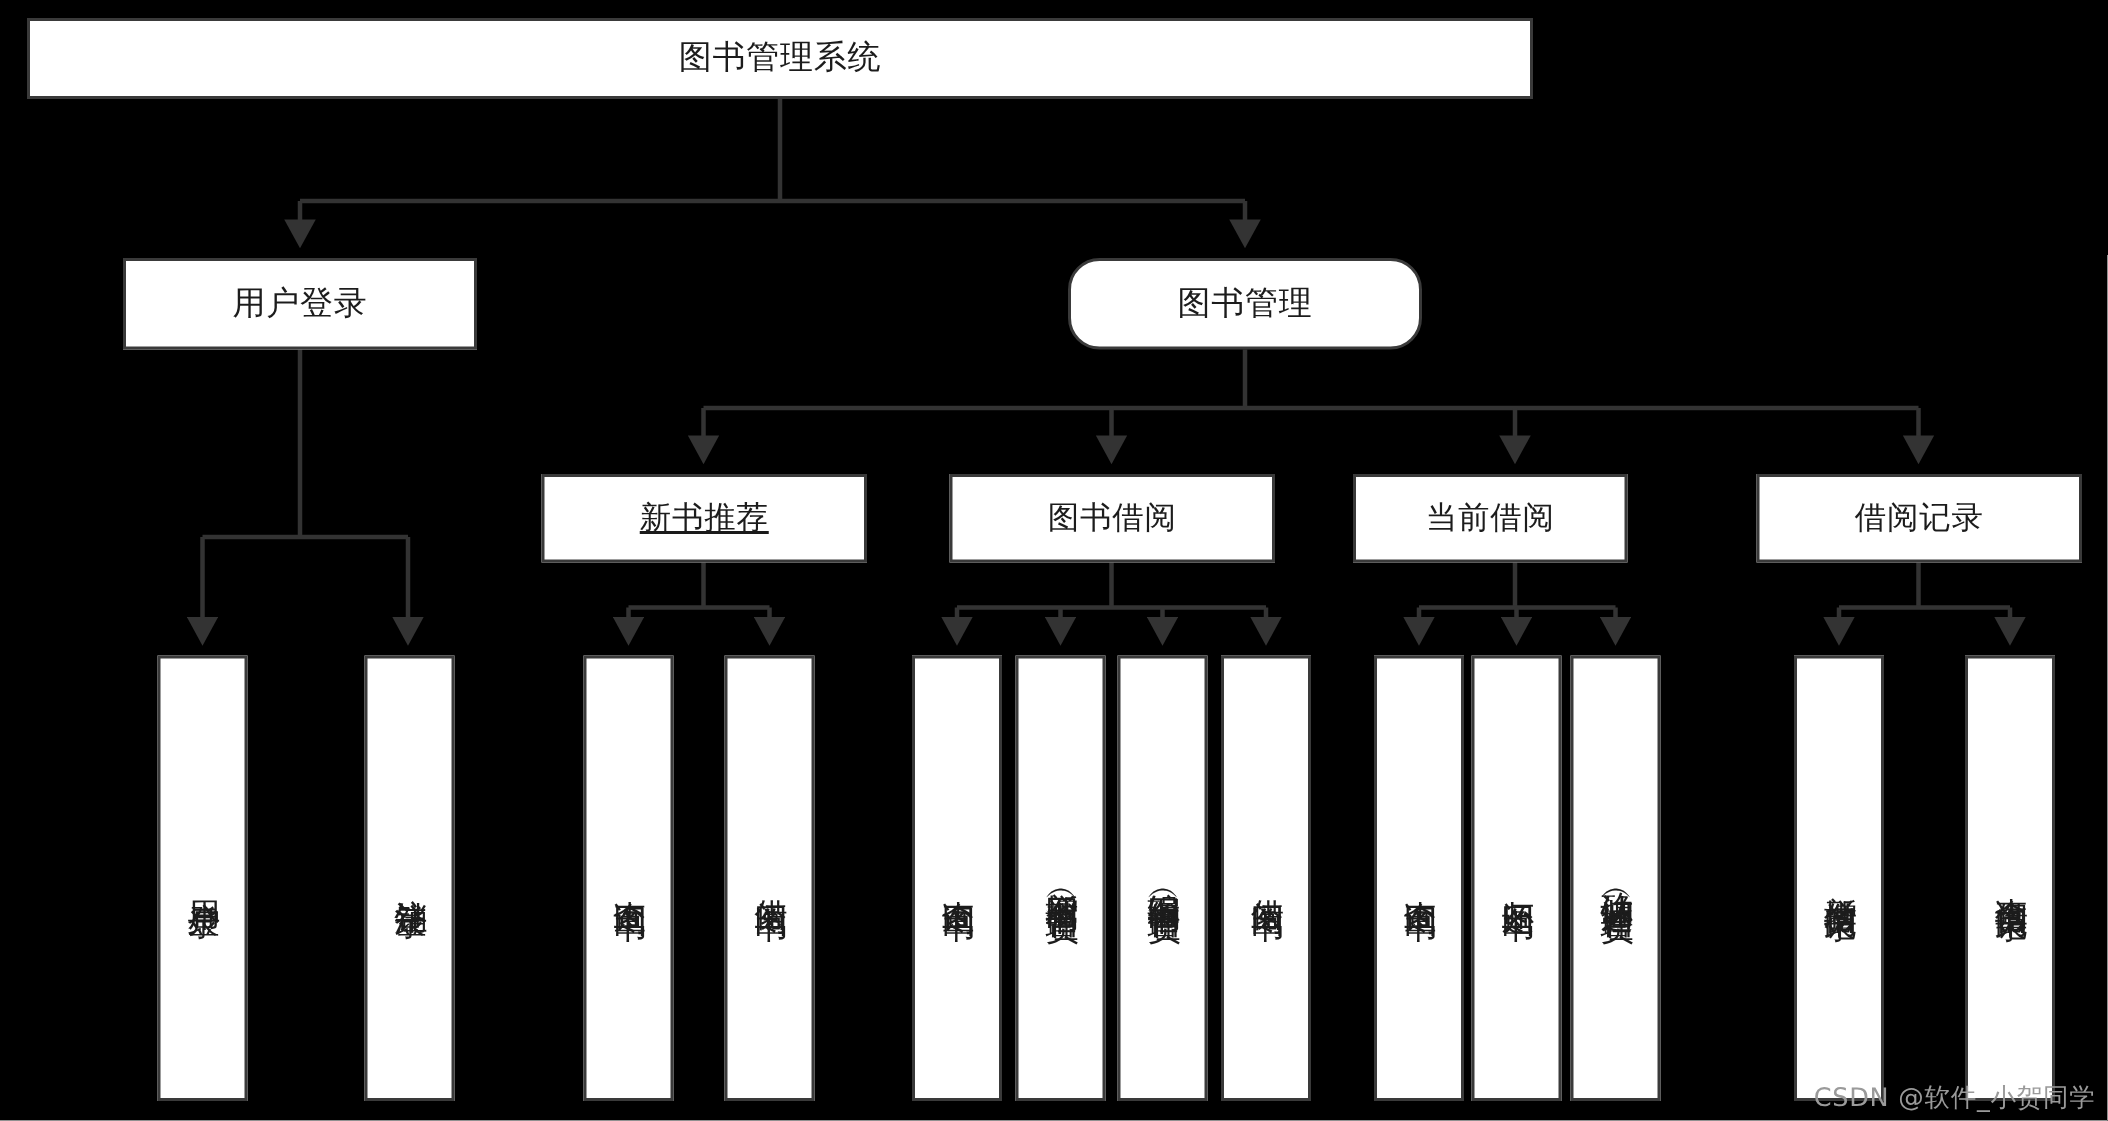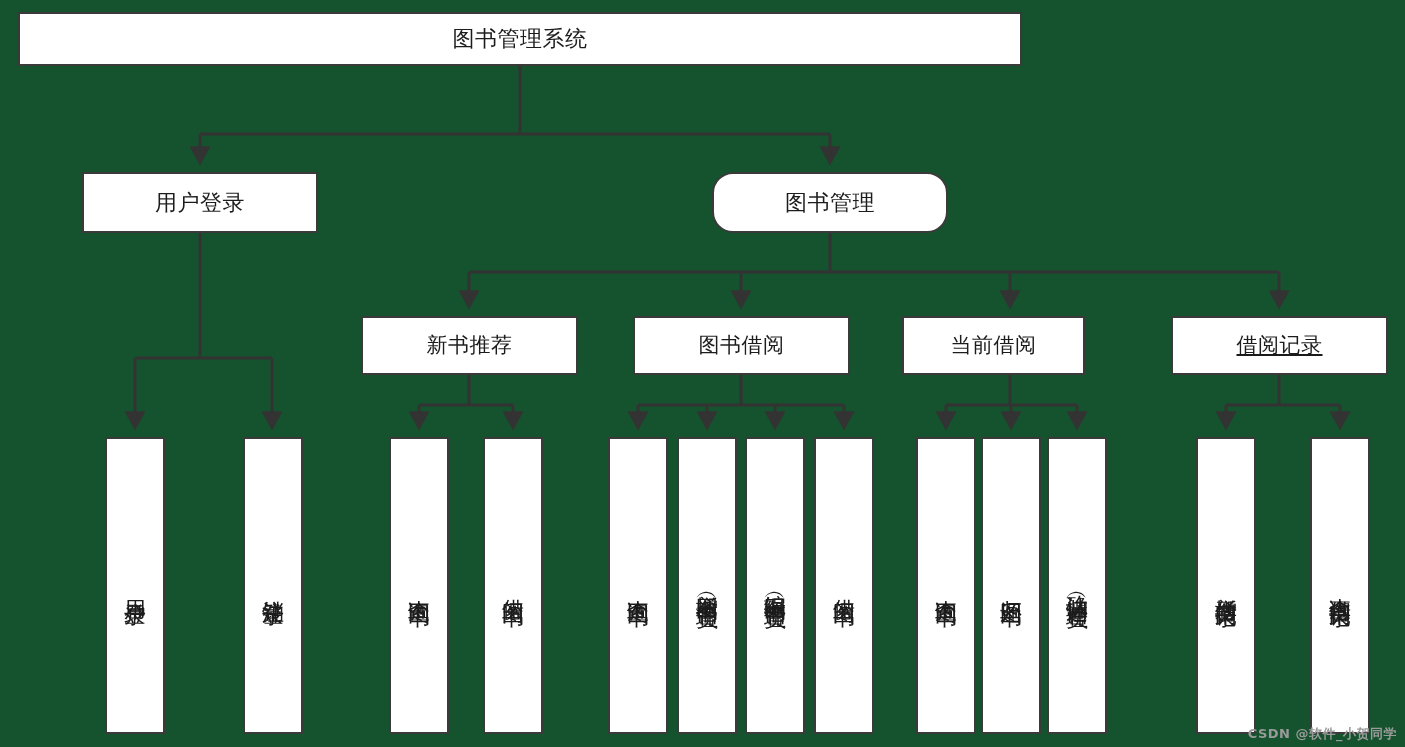--- a/index.html
+++ b/index.html
@@ -9,21 +9,21 @@
     background: #ffffff;
   }
   body {
     font-family: "DejaVu Sans", "Liberation Sans", sans-serif;
     color: #1a1a1a;
   }
   #canvas {
     position: relative;
     width: 1405px;
     height: 747px;
-    background: #14532d;
+    background: #000000;
     overflow: hidden;
   }
   #wires {
     position: absolute;
     left: 0;
     top: 0;
     width: 1405px;
     height: 747px;
     pointer-events: none;
   }
@@ -52,26 +52,25 @@
     font-size: 22px;
     white-space: nowrap;
   }
   .node.root .node-label { font-size: 22px; }
   .node.level1 .node-label { font-size: 22px; }
   .node.level2 .node-label { font-size: 21px; }
   #watermark {
     position: absolute;
     right: 8px;
     bottom: 4px;
-    font-size: 13px;
+    font-size: 17px;
     color: #9a9a9a;
     letter-spacing: 0.5px;
     z-index: 5;
     white-space: nowrap;
-    font-weight: bold;
   }
 </style>
 </head>
 <body>
 
 <div id="canvas">
 
   <svg id="wires" viewBox="0 0 1405 747" width="1405" height="747" xmlns="http://www.w3.org/2000/svg">
     <defs>
       <marker id="arrow" viewBox="0 0 12 12" refX="9" refY="6" markerWidth="7" markerHeight="7" orient="auto-start-reverse">
@@ -127,30 +126,30 @@
     <span class="node-label">图书管理系统</span>
   </div>
 
   <div class="node level1" style="left: 82px; top: 172px; width: 236px; height: 61px;">
     <span class="node-label">用户登录</span>
   </div>
   <div class="node level1" style="left: 712px; top: 172px; width: 236px; height: 61px; border-radius: 21px;">
     <span class="node-label">图书管理</span>
   </div>
 
-  <div class="node level2" style="left: 361px; top: 316px; width: 217px; height: 59px;">
+  <div class="node level2" style="left: 361px; top: 316px; width: 217px; height: 59px; text-decoration: underline;">
     <span class="node-label">新书推荐</span>
   </div>
   <div class="node level2" style="left: 633px; top: 316px; width: 217px; height: 59px; align-items: center;">
     <span class="node-label">图书借阅</span>
   </div>
   <div class="node level2" style="left: 902px; top: 316px; width: 183px; height: 59px;">
     <span class="node-label">当前借阅</span>
   </div>
-  <div class="node level2" style="left: 1171px; top: 316px; width: 217px; height: 59px; text-decoration: underline;">
+  <div class="node level2" style="left: 1171px; top: 316px; width: 217px; height: 59px;">
     <span class="node-label">借阅记录</span>
   </div>
 
   <div class="node vertical" style="left: 105px; top: 437px; width: 60px; height: 297px;">
     <span class="node-label">用户登录</span>
   </div>
   <div class="node vertical" style="left: 243px; top: 437px; width: 60px; height: 297px;">
     <span class="node-label">注销登录</span>
   </div>
   <div class="node vertical" style="left: 389px; top: 437px; width: 60px; height: 297px;">

